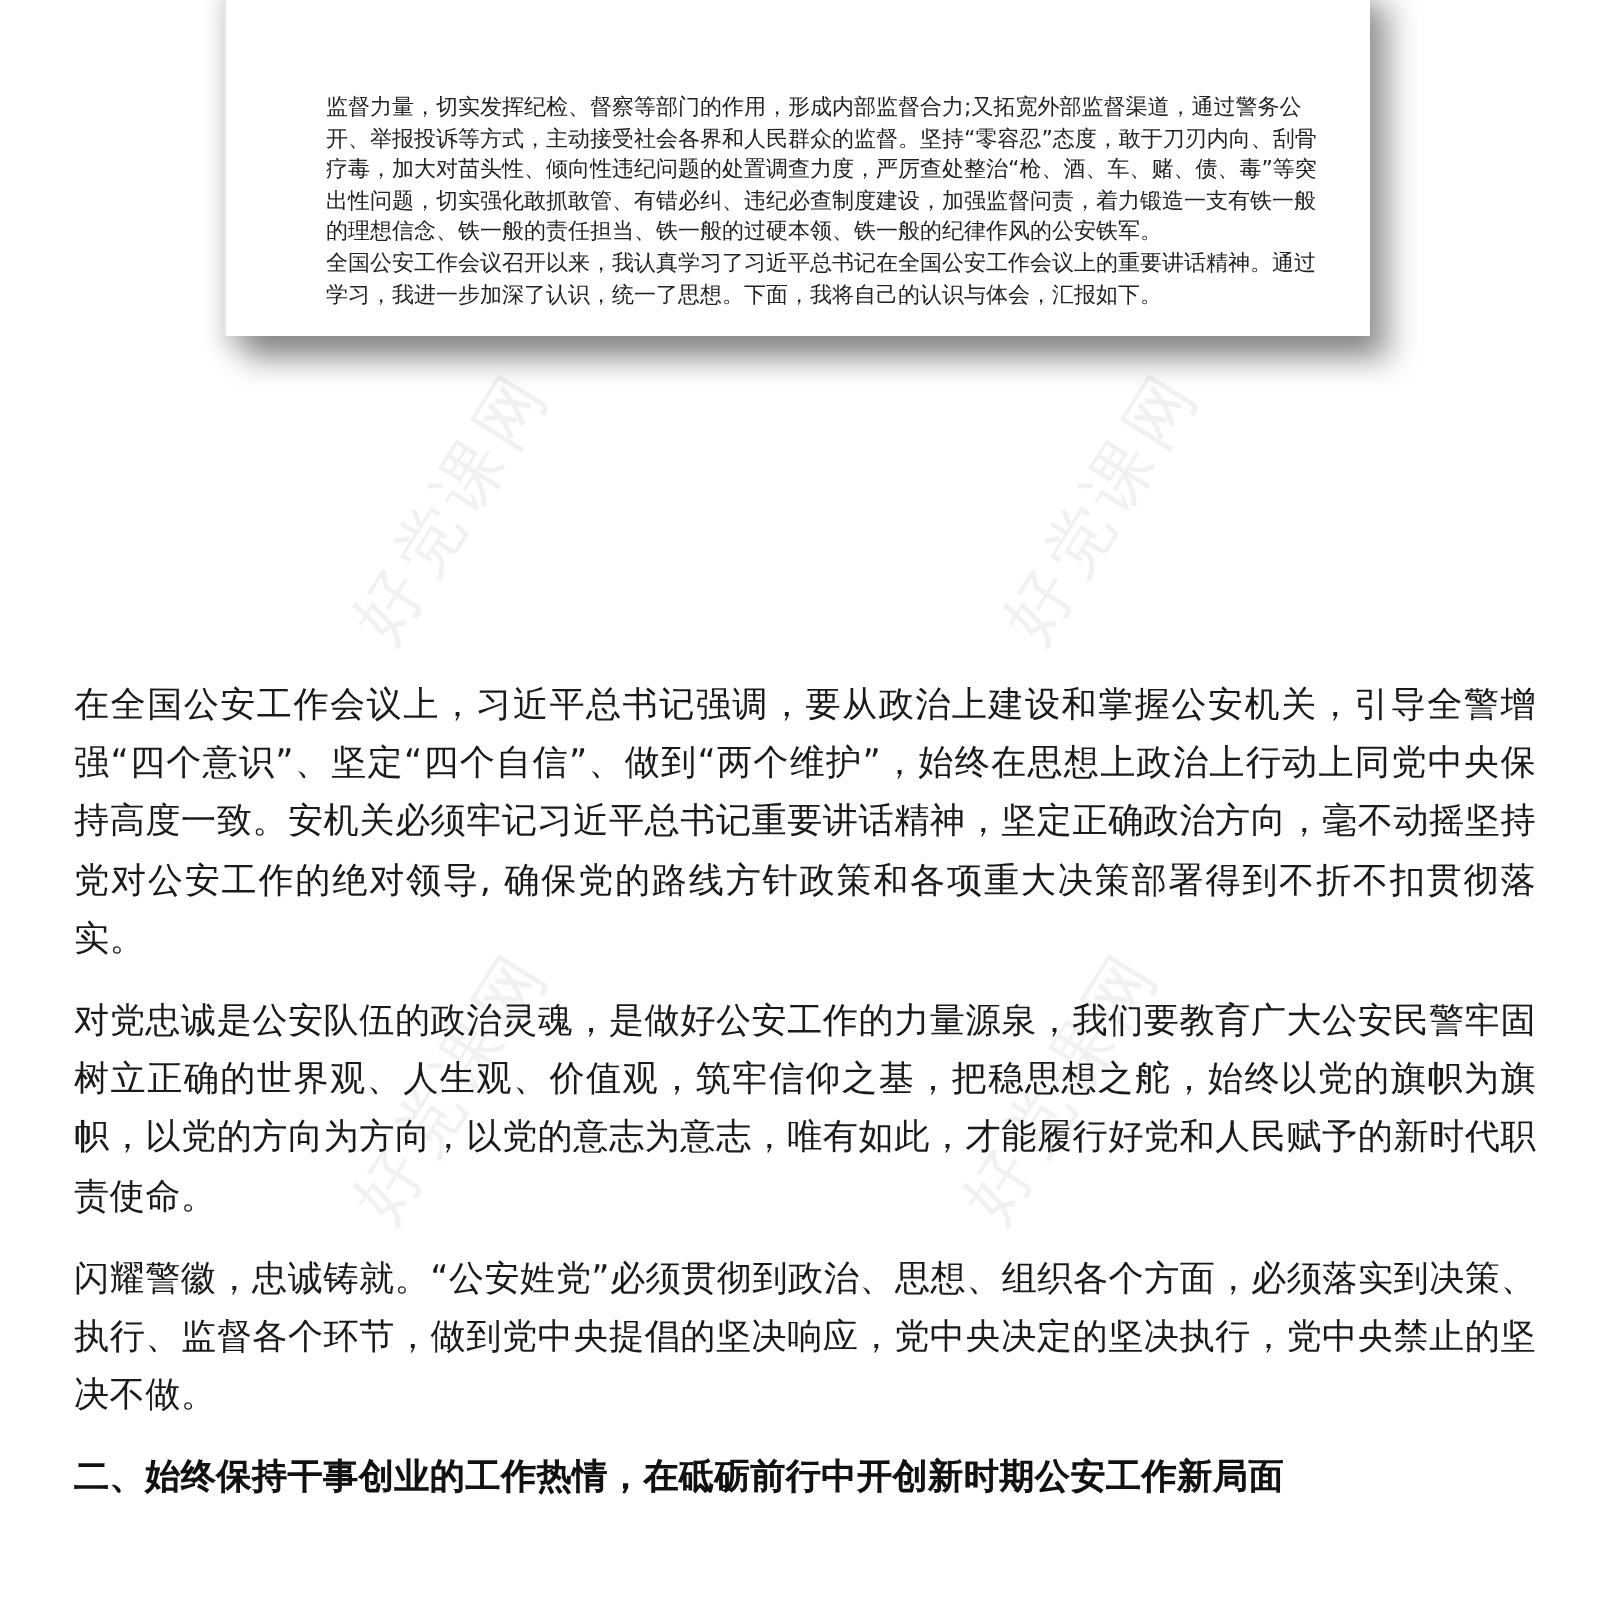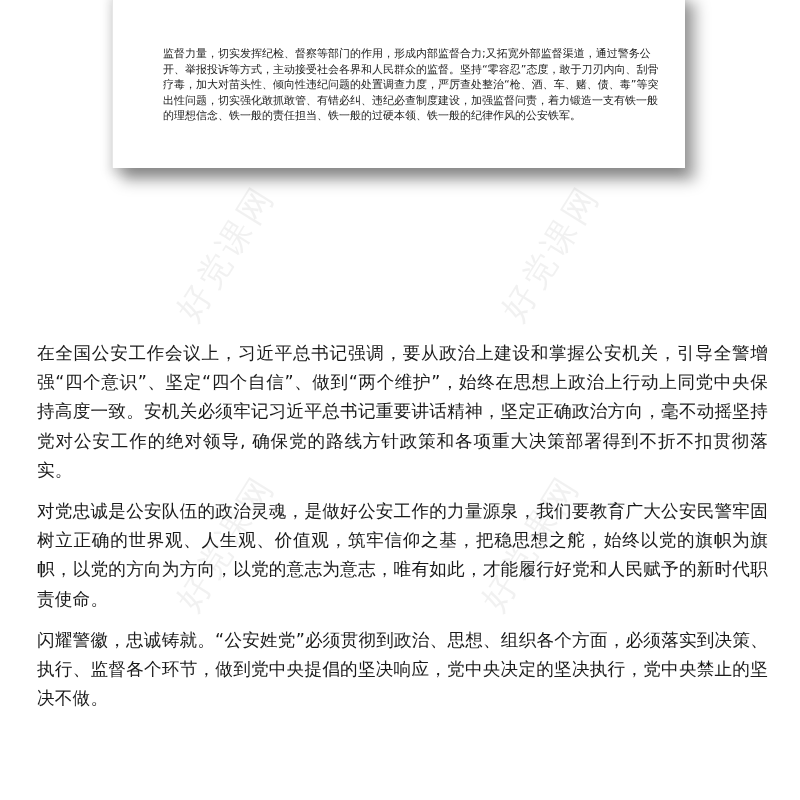--- a/index.html
+++ b/index.html
@@ -70,25 +70,27 @@
       font-weight: bold;
       color: #111;
     }
   </style>
 </head>
 <body>
 
 <div class="card-wrap">
   <div class="card-text">
     <p>监督力量，切实发挥纪检、督察等部门的作用，形成内部监督合力;又拓宽外部监督渠道，通过警务公开、举报投诉等方式，主动接受社会各界和人民群众的监督。坚持“零容忍”态度，敢于刀刃内向、刮骨疗毒，加大对苗头性、倾向性违纪问题的处置调查力度，严厉查处整治“枪、酒、车、赌、债、毒”等突出性问题，切实强化敢抓敢管、有错必纠、违纪必查制度建设，加强监督问责，着力锻造一支有铁一般的理想信念、铁一般的责任担当、铁一般的过硬本领、铁一般的纪律作风的公安铁军。</p>
+    <p>全国公安工作会议召开以来，我认真学习了习近平总书记在全国公安工作会议上的重要讲话精神。通过学习，我进一步加深了认识，统一了思想。下面，我将自己的认识与体会，汇报如下。</p>
   </div>
 </div>
 
 <div class="watermark" style="left:150px; top:230px;">好党课网</div>
 <div class="watermark" style="left:475px; top:230px;">好党课网</div>
 <div class="watermark" style="left:150px; top:520px;">好党课网</div>
 <div class="watermark" style="left:455px; top:520px;">好党课网</div>
 
 <div class="main-text">
   <p>在全国公安工作会议上，习近平总书记强调，要从政治上建设和掌握公安机关，引导全警增强“四个意识”、坚定“四个自信”、做到“两个维护”，始终在思想上政治上行动上同党中央保持高度一致。安机关必须牢记习近平总书记重要讲话精神，坚定正确政治方向，毫不动摇坚持党对公安工作的绝对领导, 确保党的路线方针政策和各项重大决策部署得到不折不扣贯彻落实。</p>
   <p>对党忠诚是公安队伍的政治灵魂，是做好公安工作的力量源泉，我们要教育广大公安民警牢固树立正确的世界观、人生观、价值观，筑牢信仰之基，把稳思想之舵，始终以党的旗帜为旗帜，以党的方向为方向，以党的意志为意志，唯有如此，才能履行好党和人民赋予的新时代职责使命。</p>
   <p>闪耀警徽，忠诚铸就。“公安姓党”必须贯彻到政治、思想、组织各个方面，必须落实到决策、执行、监督各个环节，做到党中央提倡的坚决响应，党中央决定的坚决执行，党中央禁止的坚决不做。</p>
+  <p class="section-heading">二、始终保持干事创业的工作热情，在砥砺前行中开创新时期公安工作新局面</p>
 </div>
 
 </body></html>

